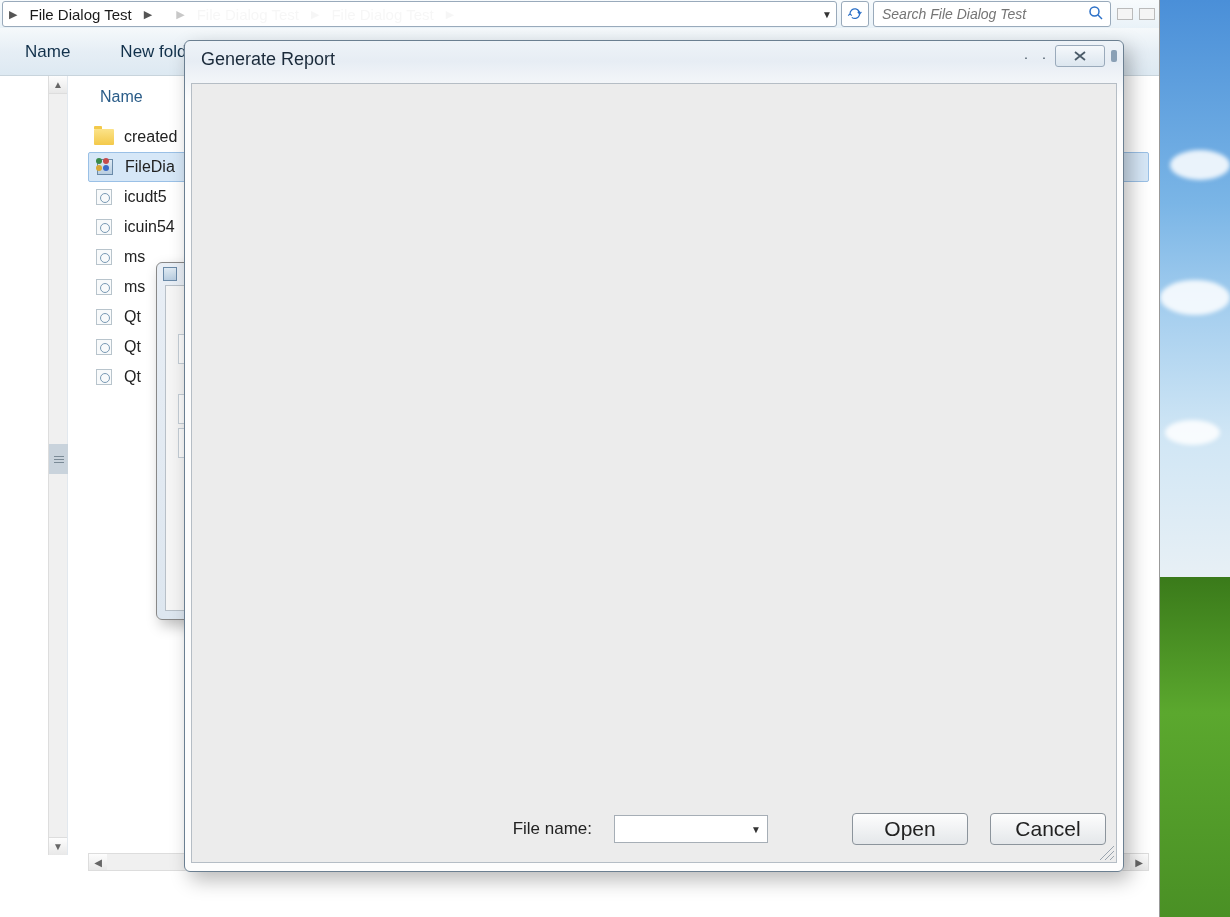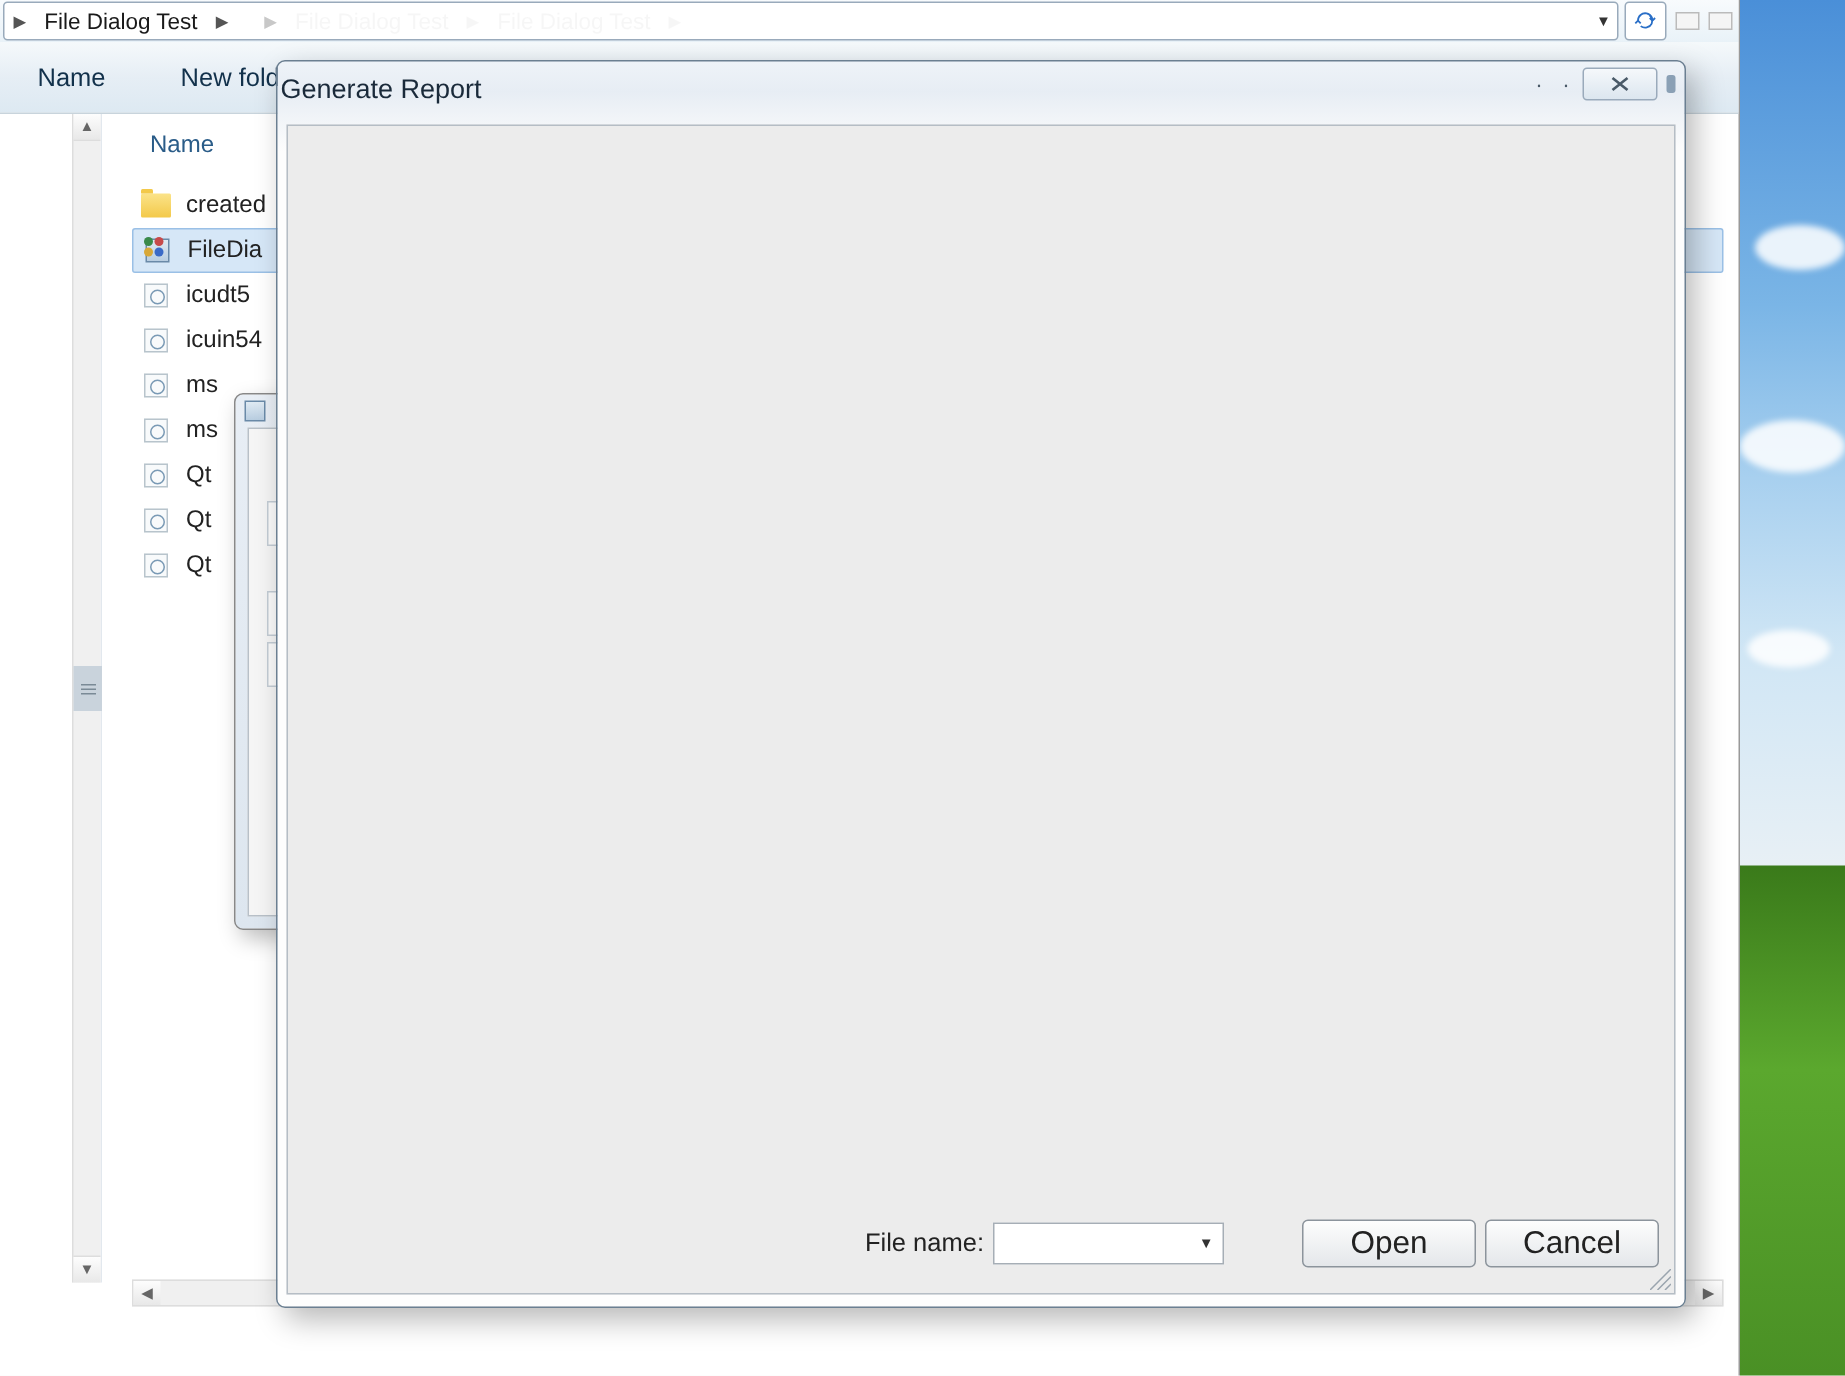--- a/index.html
+++ b/index.html
@@ -69,30 +69,30 @@
 
 
 .shadow-win{position:absolute;left:156px;top:262px;width:640px;height:358px;border:1px solid #888;border-radius:6px;background:linear-gradient(#e8eef5,#dde6ef);box-shadow:4px 6px 14px rgba(0,0,0,.25);z-index:3}
 .shadow-inner{position:absolute;left:8px;top:22px;right:8px;bottom:8px;background:#f5f5f5;border:1px solid #b8c0c8}
 .shadow-ico{position:absolute;left:6px;top:4px;width:14px;height:14px;border:1px solid #6a8aa8;background:linear-gradient(#dfeaf3,#b8cde0)}
 .shadow-block{position:absolute;left:12px;width:150px;height:30px;border:1px solid #c4cdd5;background:#fbfbfb}
 .sb1{top:48px}.sb2{top:108px}.sb3{top:142px}
 
 
 .modal{position:absolute;left:184px;top:40px;width:940px;height:832px;border:1px solid #6b7f91;border-radius:6px;background:linear-gradient(#eef3f8,#e7edf4 20px,#fdfdfd 60px,#fdfdfd);box-shadow:6px 8px 20px rgba(0,0,0,.28);z-index:5}
-.modal-title{position:absolute;left:2px;top:8px;font-size:18px;color:#1a2a3a}
+.modal-title{position:absolute;left:16px;top:8px;font-size:18px;color:#1a2a3a}
 .modal-wbtns{position:absolute;right:4px;top:4px;display:flex;gap:4px}
 .wbtn{height:22px;border:1px solid #9aaabb;border-radius:3px;background:linear-gradient(#f5f8fb,#dce6ef);display:flex;align-items:center;justify-content:center;color:#4a5a68}
 .wbtn.close{width:50px}
 .wbtn.mini{width:14px;border:none;background:none}
 .modal-body{position:absolute;left:6px;top:42px;right:6px;bottom:8px;border:1px solid #b5bdc5;background:#ececec}
 .resize-grip{position:absolute;right:2px;bottom:2px;width:14px;height:14px}
 .resize-grip svg{width:14px;height:14px}
 
-.filebar{position:absolute;left:0;right:0;bottom:10px;height:46px;display:flex;align-items:center;justify-content:flex-end;gap:6px;padding-right:10px}
+.filebar{position:absolute;left:0;right:0;bottom:10px;height:46px;display:flex;align-items:center;justify-content:flex-end;gap:22px;padding-right:10px}
 .fn-label{font-size:17px;color:#222}
 .fn-combo{width:154px;height:28px;border:1px solid #a6aeb6;background:#fff;position:relative}
 .fn-combo .caret{position:absolute;right:6px;top:8px;font-size:10px;color:#333}
 .dlg-btn{width:116px;height:32px;border:1px solid #8c949c;border-radius:4px;background:linear-gradient(#fdfdfd,#e4e7ea);font-size:21px;color:#222;display:flex;align-items:center;justify-content:center}
 </style>
 </head>
 <body>
 
 <div class="desktop-bg">
   <div class="sky"></div>
@@ -118,20 +118,29 @@
       <span class="bc-arrow bc-faded" style="opacity:.15">▶</span>
       <div style="flex:1"></div>
       <div class="addr-drop">▼</div>
     </div>
     <div class="refresh-btn">
       <svg viewBox="0 0 24 24">
           <path fill="none" stroke="#2a6fc7" stroke-width="2" d="M4 12a8 8 0 1 1 3 6M4 12l-3 3M4 12l3 3" transform="scale(0.9) translate(1,1)"></path>
           <path fill="none" stroke="#2a6fc7" stroke-width="2" d="M20 12a8 8 0 0 0-3-6M20 12l3-3M20 12l-3-3" transform="scale(0.9) translate(1,1)"></path>
         </svg>
     </div>
+    <div class="search-box">
+      <input placeholder="Search File Dialog Test" style="">
+      <span class="search-icon">
+        <svg width="16" height="16" viewBox="0 0 16 16">
+            <circle cx="6.5" cy="6.5" r="4.5" fill="none" stroke="#2a6fc7" stroke-width="1.5"></circle>
+            <line x1="10" y1="10" x2="14" y2="14" stroke="#2a6fc7" stroke-width="1.5"></line>
+          </svg>
+      </span>
+    </div>
     <div class="sys-icons">
       <div class="sys-ico"></div>
       <div class="sys-ico"></div>
     </div>
   </div>
 
   <div class="toolbar">
     <span>Name</span>
     <span>New fold</span>
   </div>

